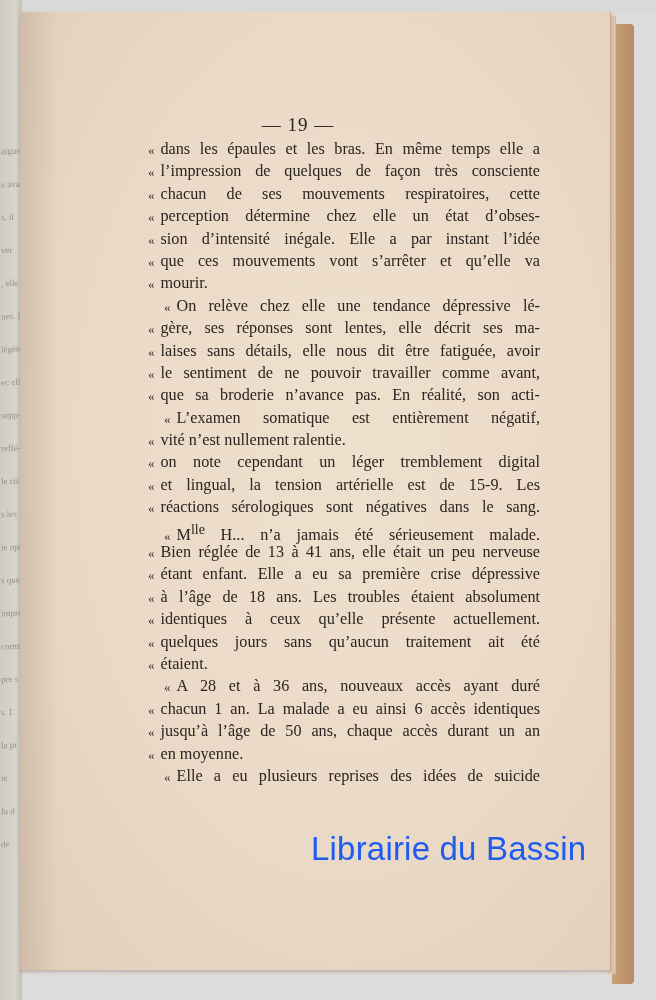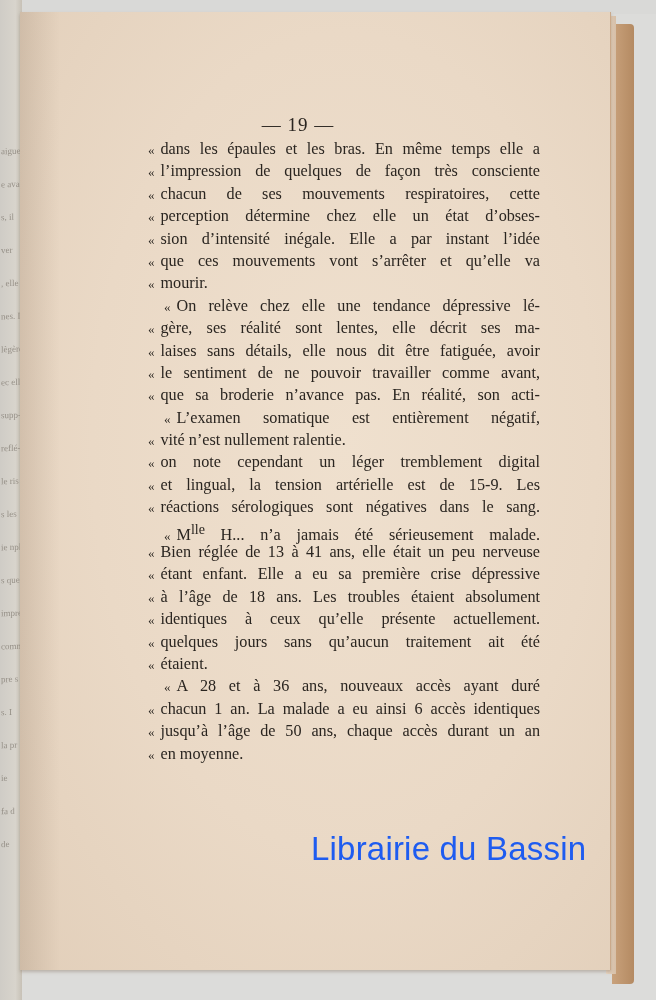--- a/index.html
+++ b/index.html
@@ -101,35 +101,36 @@
 
 <div class="text-block" id="text-block">
     <span class="line"><span class="quote-mark">«</span><span>dans les épaules et les bras. En même temps elle a</span></span>
     <span class="line"><span class="quote-mark">«</span><span>l’impression de quelques de façon très consciente</span></span>
     <span class="line"><span class="quote-mark">«</span><span>chacun de ses mouvements respiratoires, cette</span></span>
     <span class="line"><span class="quote-mark">«</span><span>perception détermine chez elle un état d’obses-</span></span>
     <span class="line"><span class="quote-mark">«</span><span>sion d’intensité inégale. Elle a par instant l’idée</span></span>
     <span class="line"><span class="quote-mark">«</span><span>que ces mouvements vont s’arrêter et qu’elle va</span></span>
     <span class="line last"><span class="quote-mark">«</span><span>mourir.</span></span>
     <span class="line indent"><span class="quote-mark">«</span><span>On relève chez elle une tendance dépressive lé-</span></span>
-    <span class="line"><span class="quote-mark">«</span><span>gère, ses réalité sont lentes, elle décrit ses ma-</span></span>
+    <span class="line"><span class="quote-mark">«</span><span>gère, ses réponses sont lentes, elle décrit ses ma-</span></span>
     <span class="line"><span class="quote-mark">«</span><span>laises sans détails, elle nous dit être fatiguée, avoir</span></span>
     <span class="line"><span class="quote-mark">«</span><span>le sentiment de ne pouvoir travailler comme avant,</span></span>
     <span class="line"><span class="quote-mark">«</span><span>que sa broderie n’avance pas. En réalité, son acti-</span></span>
     <span class="line indent"><span class="quote-mark">«</span><span>L’examen somatique est entièrement négatif,</span></span>
     <span class="line last"><span class="quote-mark">«</span><span>vité n’est nullement ralentie.</span></span>
     <span class="line"><span class="quote-mark">«</span><span>on note cependant un léger tremblement digital</span></span>
     <span class="line"><span class="quote-mark">«</span><span>et lingual, la tension artérielle est de 15-9. Les</span></span>
     <span class="line"><span class="quote-mark">«</span><span>réactions sérologiques sont négatives dans le sang.</span></span>
     <span class="line indent"><span class="quote-mark">«</span><span>M</span><span class="sup">lle</span><span> H... n’a jamais été sérieusement malade.</span></span>
     <span class="line"><span class="quote-mark">«</span><span>Bien réglée de 13 à 41 ans, elle était un peu nerveuse</span></span>
     <span class="line"><span class="quote-mark">«</span><span>étant enfant. Elle a eu sa première crise dépressive</span></span>
     <span class="line"><span class="quote-mark">«</span><span>à l’âge de 18 ans. Les troubles étaient absolument</span></span>
     <span class="line"><span class="quote-mark">«</span><span>identiques à ceux qu’elle présente actuellement.</span></span>
     <span class="line"><span class="quote-mark">«</span><span>quelques jours sans qu’aucun traitement ait été</span></span>
     <span class="line last"><span class="quote-mark">«</span><span>étaient.</span></span>
     <span class="line indent"><span class="quote-mark">«</span><span>A 28 et à 36 ans, nouveaux accès ayant duré</span></span>
     <span class="line"><span class="quote-mark">«</span><span>chacun 1 an. La malade a eu ainsi 6 accès identiques</span></span>
     <span class="line"><span class="quote-mark">«</span><span>jusqu’à l’âge de 50 ans, chaque accès durant un an</span></span>
     <span class="line last"><span class="quote-mark">«</span><span>en moyenne.</span></span>
+    <span class="line indent"><span class="quote-mark">«</span><span>Elle a eu plusieurs reprises des idées de suicide</span></span>
   </div>
 
 <div class="watermark">Librairie du Bassin</div>
 
 </body></html>

